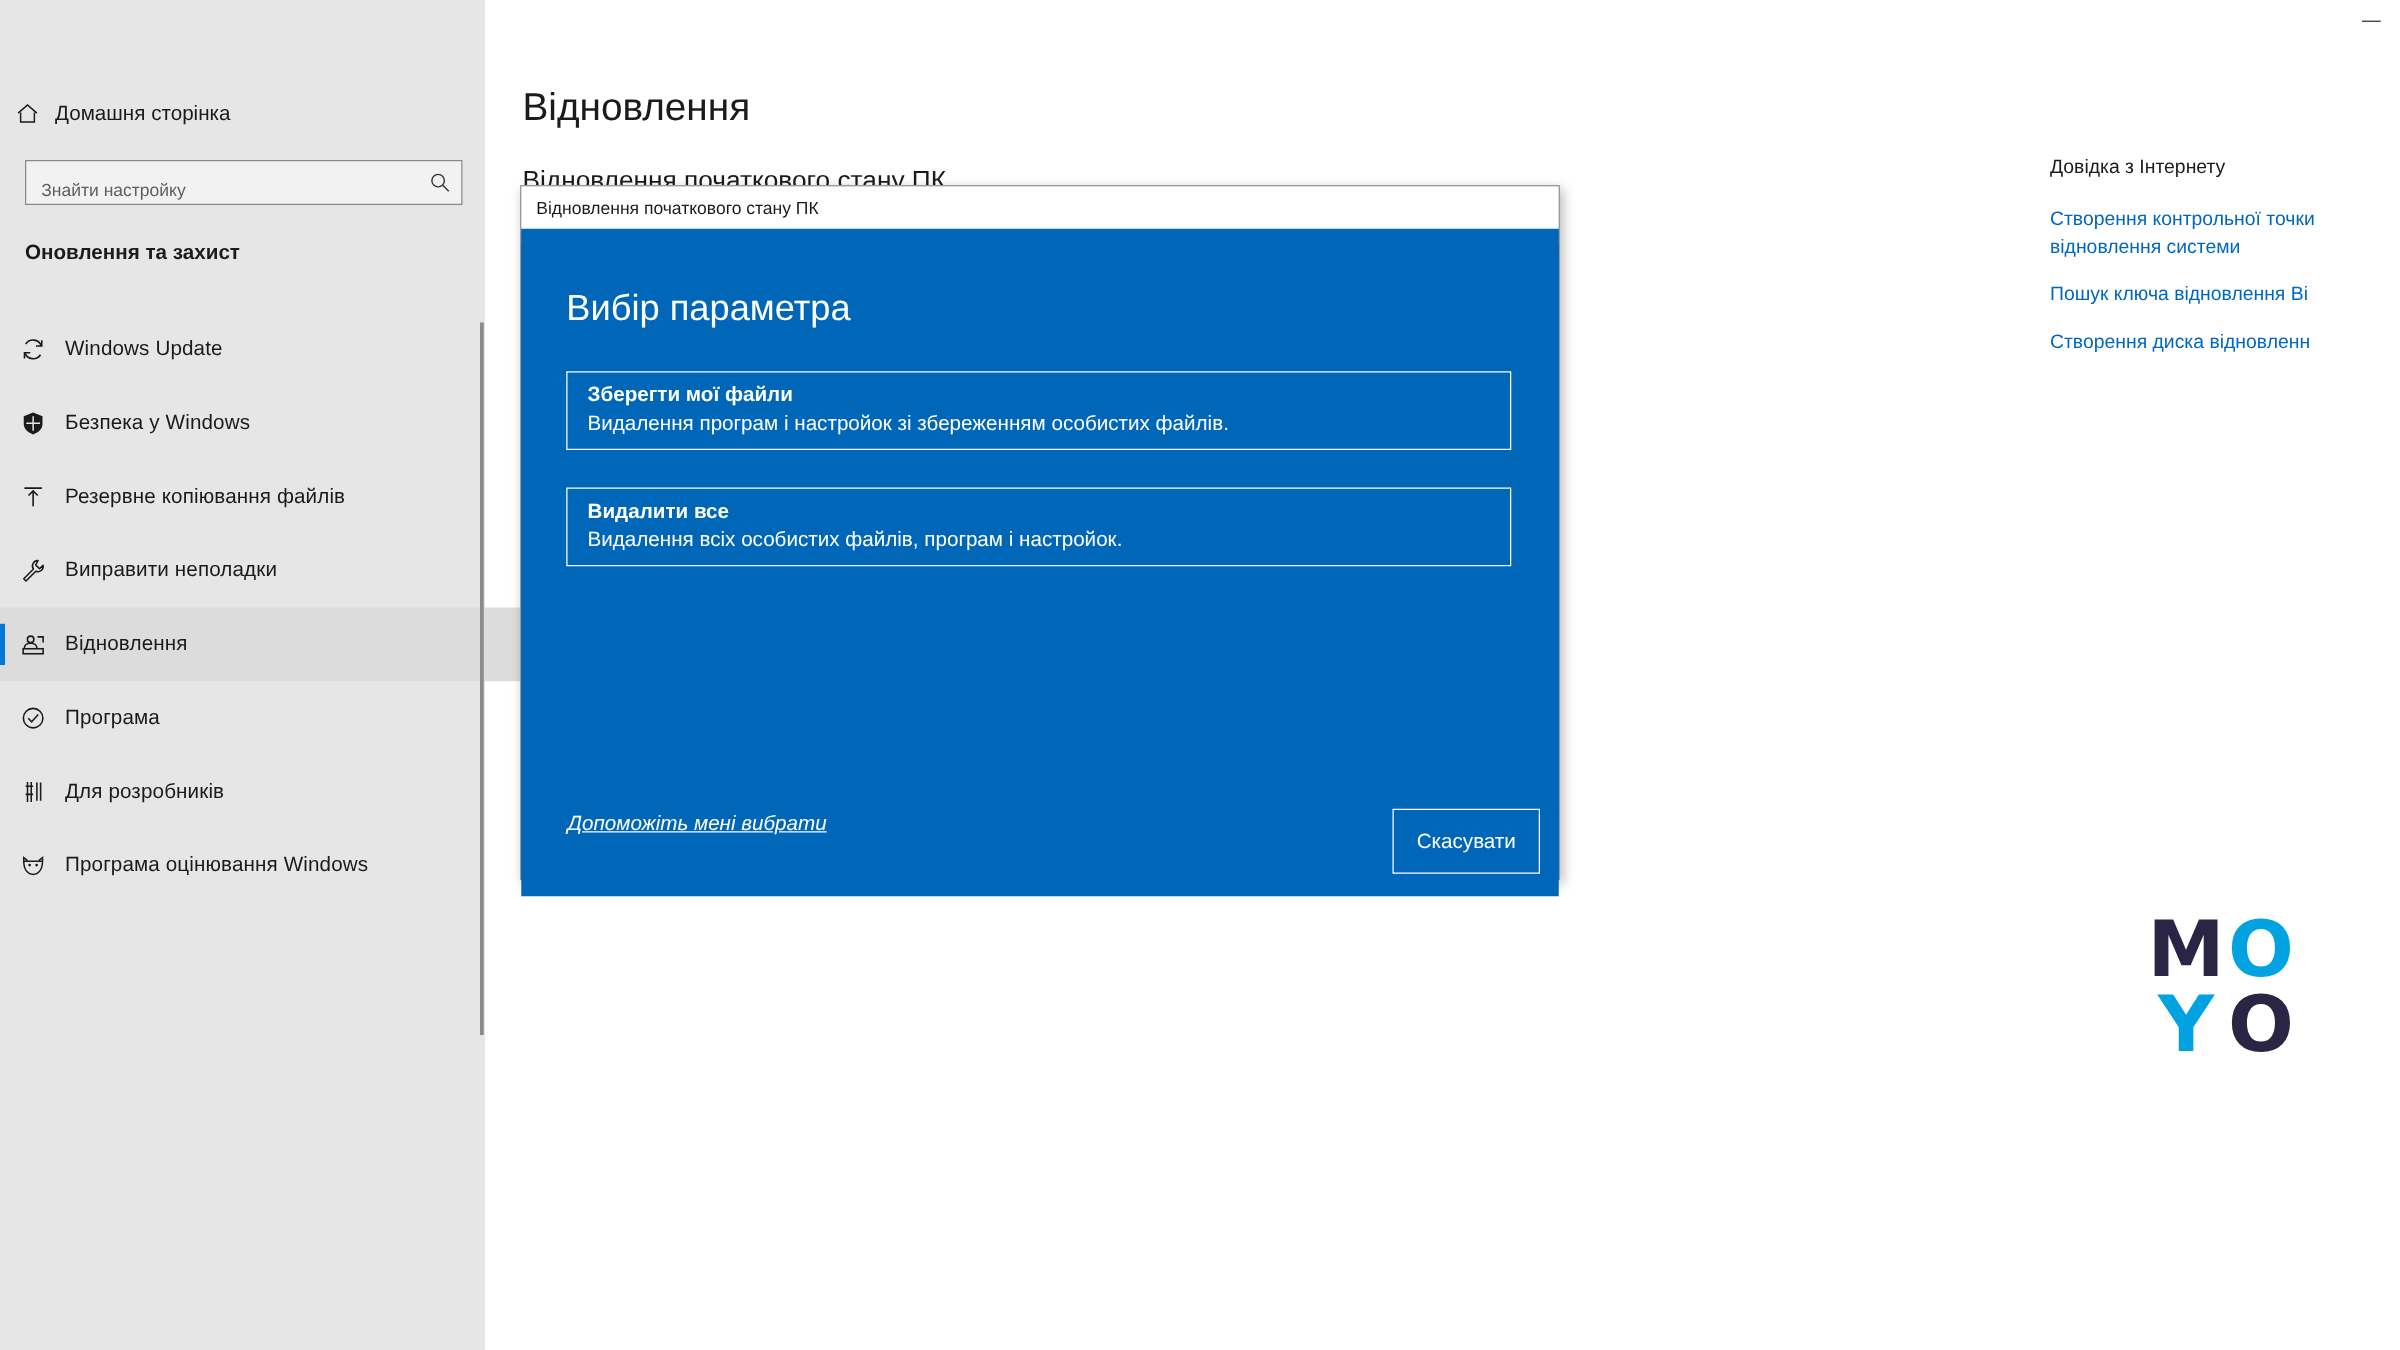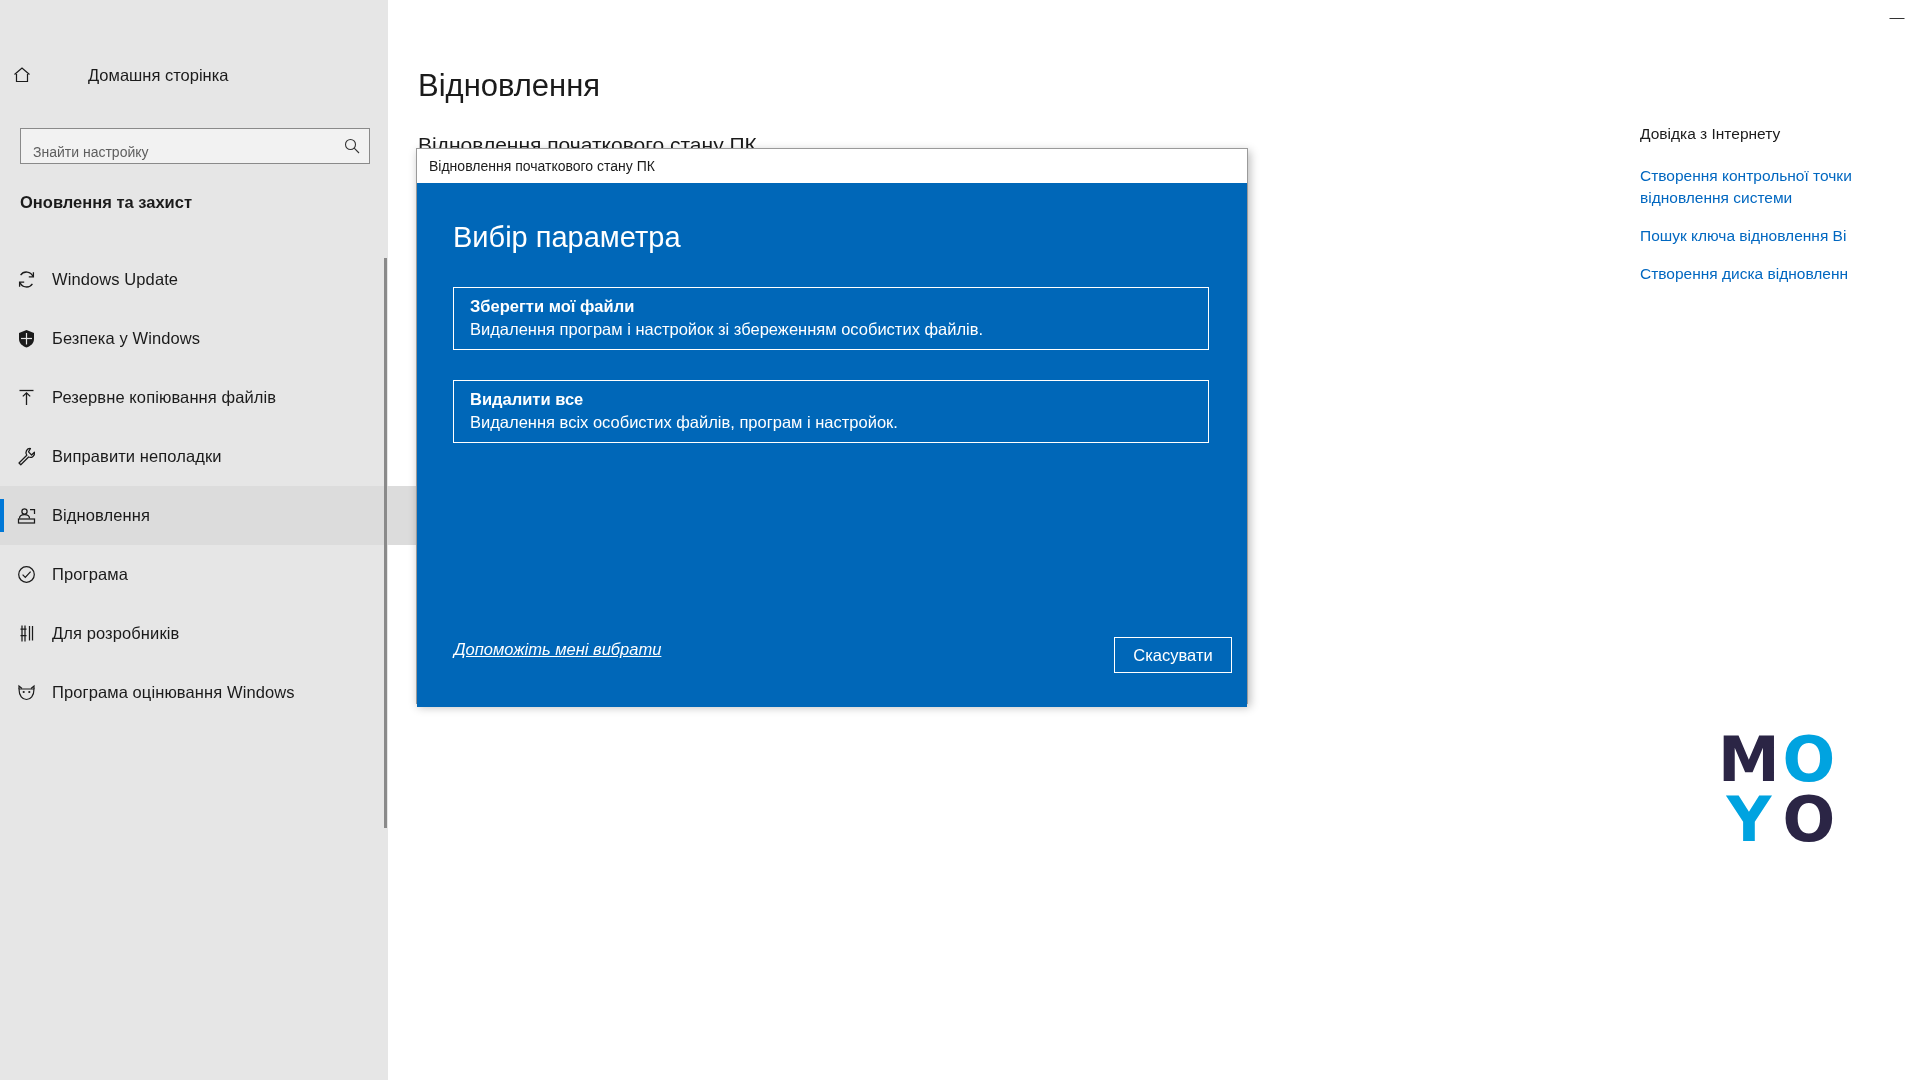--- a/index.html
+++ b/index.html
@@ -22,22 +22,22 @@
   }
   .win-title{
     position:absolute;left:68px;top:10px;font-size:17px;color:#1b1b1b;
     letter-spacing:.1px;
   }
   .minimize-btn{
     position:absolute;right:0px;top:0px;width:46px;height:32px;
     display:flex;align-items:center;justify-content:center;color:#333;font-size:15px;
   }
   .home-row{
-    position:absolute;left:0;top:56px;width:388px;height:38px;
-    display:flex;align-items:center;gap:44px;
+    position:absolute;left:0;top:72px;width:388px;height:38px;
+    display:flex;align-items:center;
   }
   .home-row .ic{width:44px;display:flex;justify-content:center;align-items:center;color:#1b1b1b;}
   .home-row .lbl{font-size:16.5px;color:#1b1b1b;}
   .search-box{
     position:absolute;left:20px;top:128px;width:350px;height:36px;
     background:#f2f2f2;border:1px solid #8a8a8a;box-sizing:border-box;
     display:flex;align-items:center;
   }
   .search-box input{
     flex:1;border:none;outline:none;background:transparent;
@@ -78,39 +78,39 @@
   .dialog{
     position:absolute;left:416px;top:148px;width:832px;height:556px;
     background:#0067b8;border:1px solid #9a9a9a;box-sizing:border-box;
     box-shadow:2px 3px 9px rgba(0,0,0,.28);
   }
   .dlg-titlebar{
     position:absolute;left:0;top:0;width:100%;height:34px;background:#ffffff;
     display:flex;align-items:center;box-sizing:border-box;
   }
   .dlg-titlebar .t{font-size:14px;color:#1b1b1b;padding-left:12px;}
-  .dlg-body{position:absolute;left:0;top:36px;width:100%;height:522px;background:#0067b8;}
+  .dlg-body{position:absolute;left:0;top:46px;width:100%;height:522px;background:#0067b8;}
   .dlg-heading{
     position:absolute;left:36px;top:36px;font-size:29px;color:#ffffff;font-weight:300;
   }
   .opt{
     position:absolute;left:36px;width:756px;height:63px;
     border:1px solid #ffffff;box-sizing:border-box;padding:9px 0 0 16px;
   }
   .opt1{top:102px;}
   .opt2{top:195px;}
   .opt .ot{font-size:16.5px;color:#ffffff;font-weight:bold;margin-bottom:4px;}
   .opt .od{font-size:16.5px;color:#ffffff;font-weight:400;}
   .dlg-link{
     position:absolute;left:37px;top:455px;font-size:16.5px;color:#ffffff;
     text-decoration:underline;
     font-style:italic;
   }
   .dlg-cancel{
-    position:absolute;left:697px;top:452px;width:118px;height:36px;
+    position:absolute;left:697px;top:452px;width:118px;height:52px;
     border:1px solid #ffffff;background:transparent;color:#ffffff;
     font-family:inherit;font-size:16.5px;box-sizing:border-box;
     display:flex;align-items:center;justify-content:center;
   }
   
   .moyo{
     position:absolute;left:1718px;top:730px;width:120px;height:120px;
     display:grid;grid-template-columns:1fr 1fr;grid-template-rows:1fr 1fr;
     font-size:62px;font-weight:bold;line-height:60px;
     font-family:"DejaVu Sans",sans-serif;

